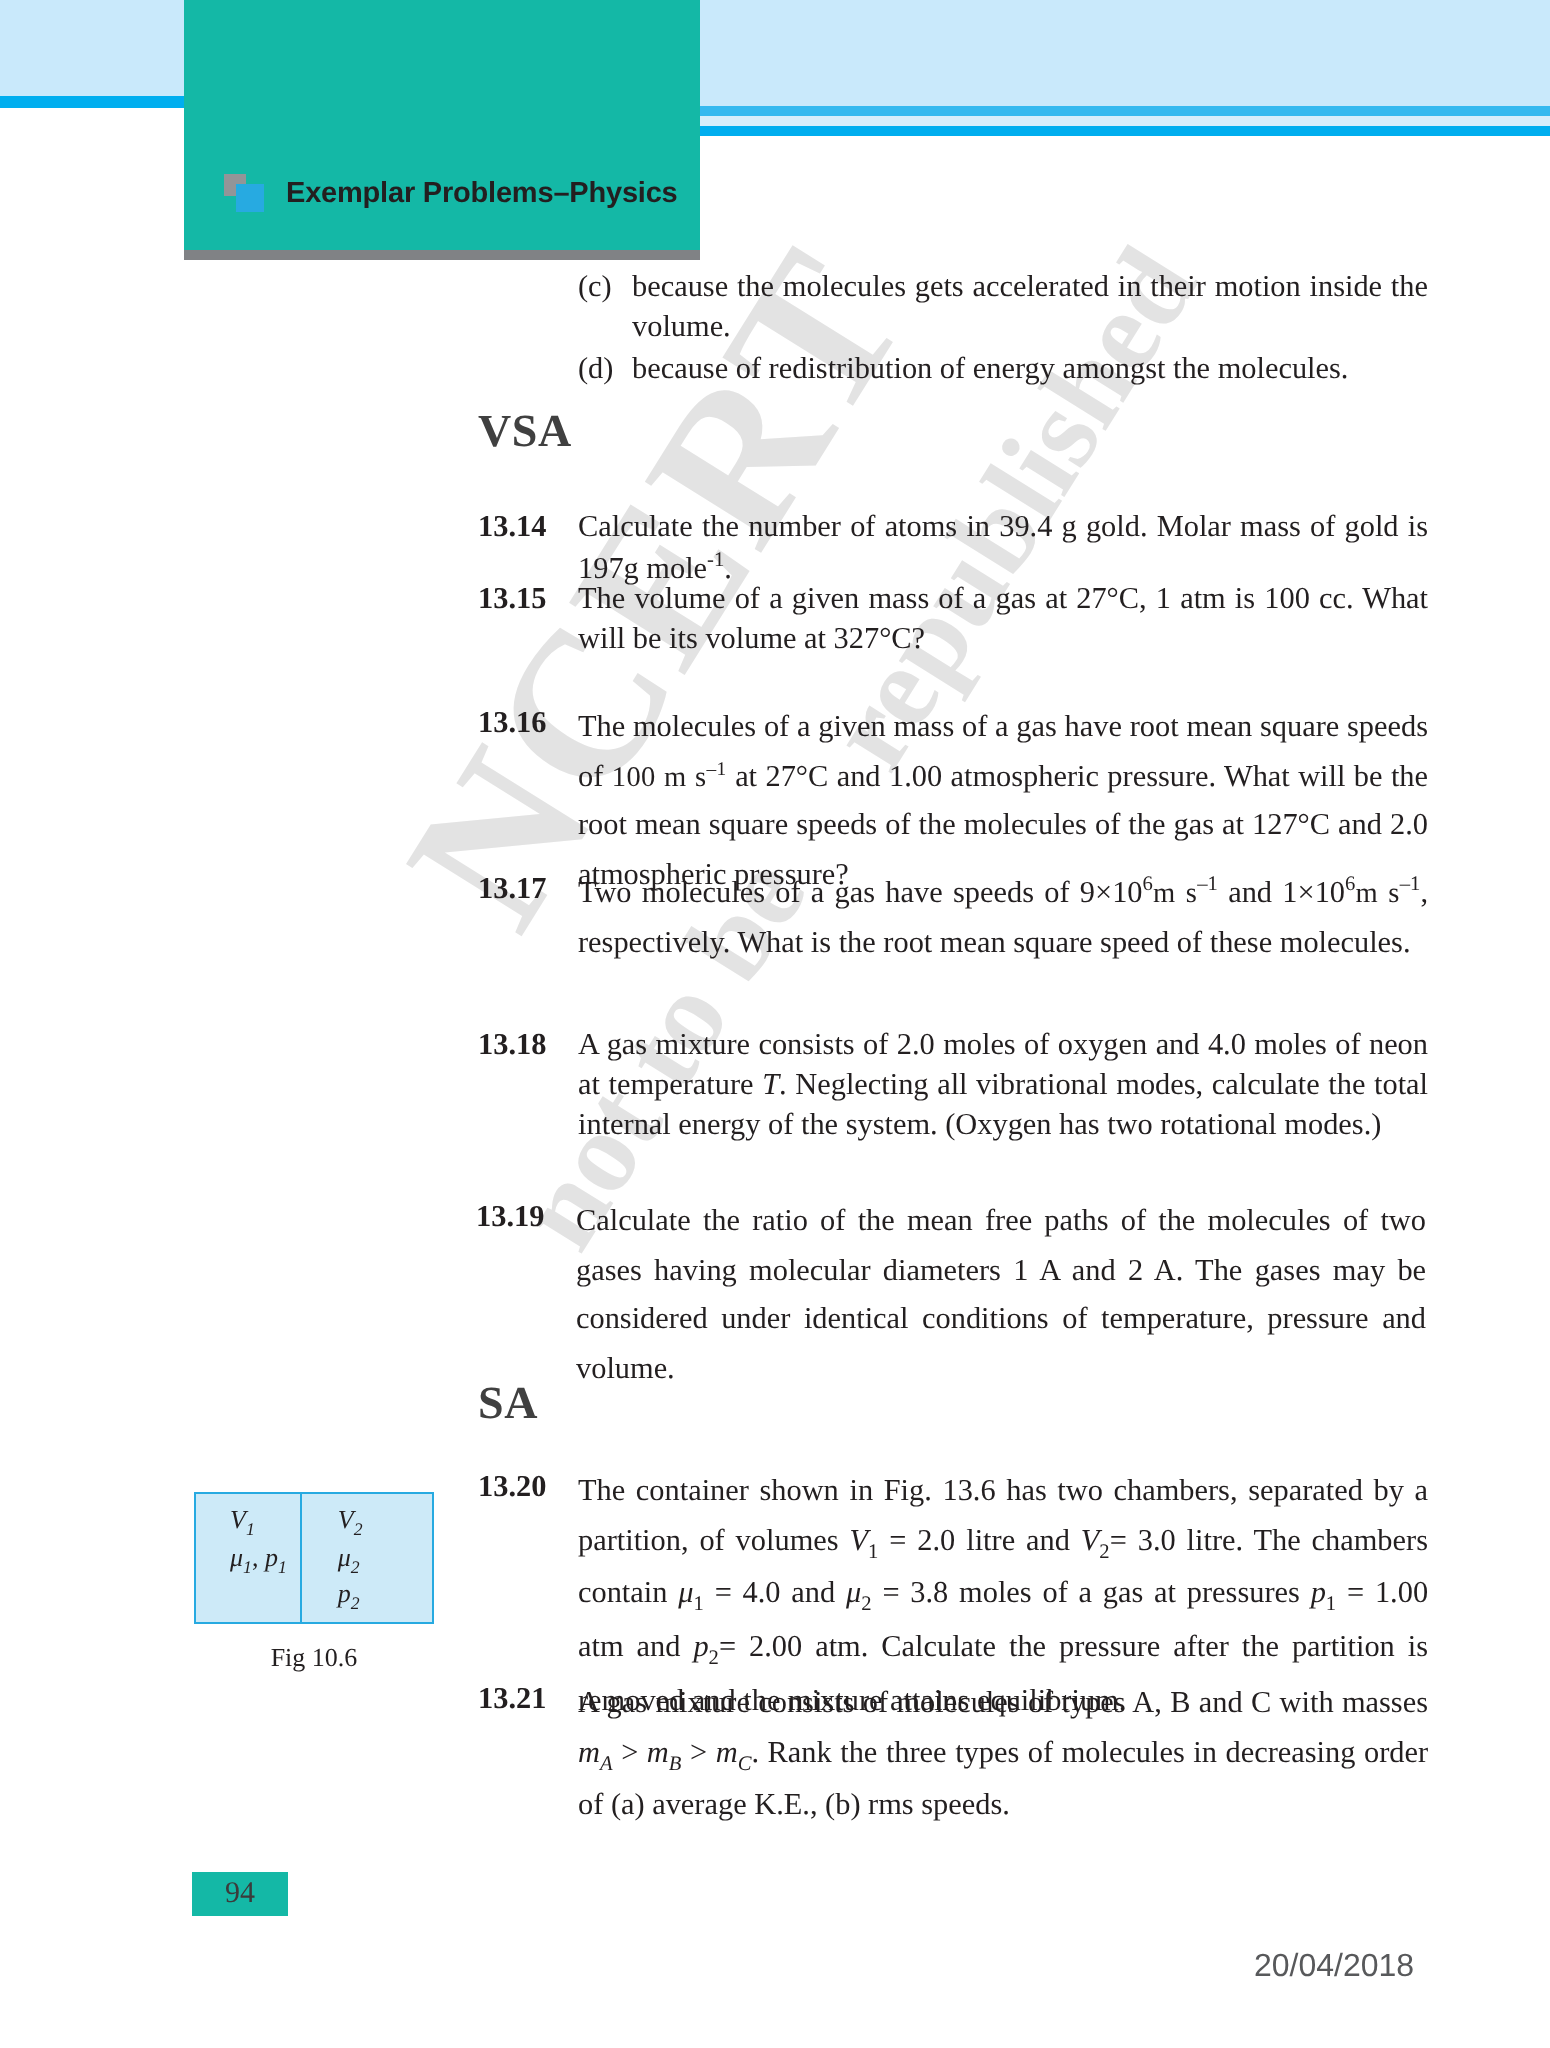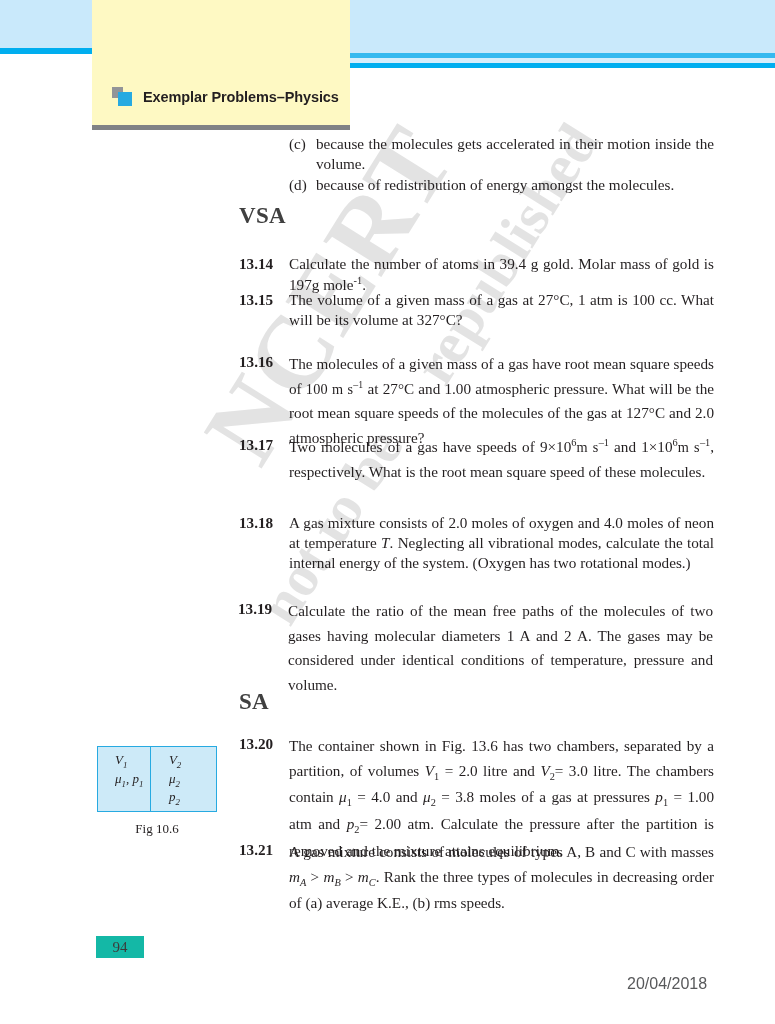--- a/index.html
+++ b/index.html
@@ -73,21 +73,21 @@
     background: #00aeef;
   }
 
   
   .running-head {
     position: absolute;
     left: 92px;
     top: 0;
     width: 258px;
     height: 125px;
-    background: #fef9c3;
+    background: #14b8a6;
     text-align: right;
   }
   .running-head-shadow {
     position: absolute;
     left: 92px;
     top: 125px;
     width: 258px;
     height: 5px;
     background: #808285;
   }

